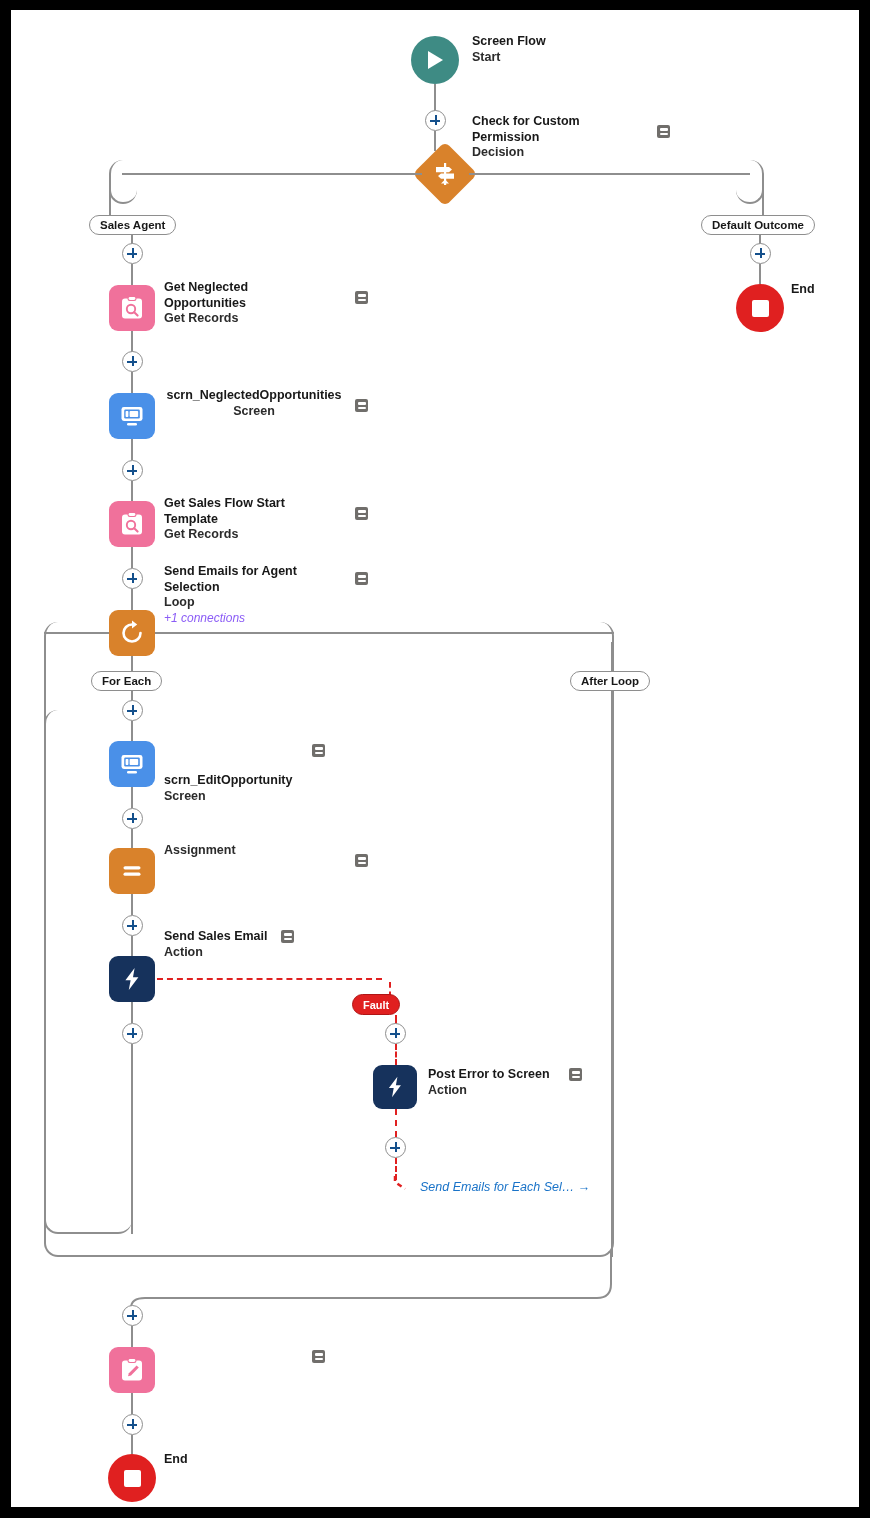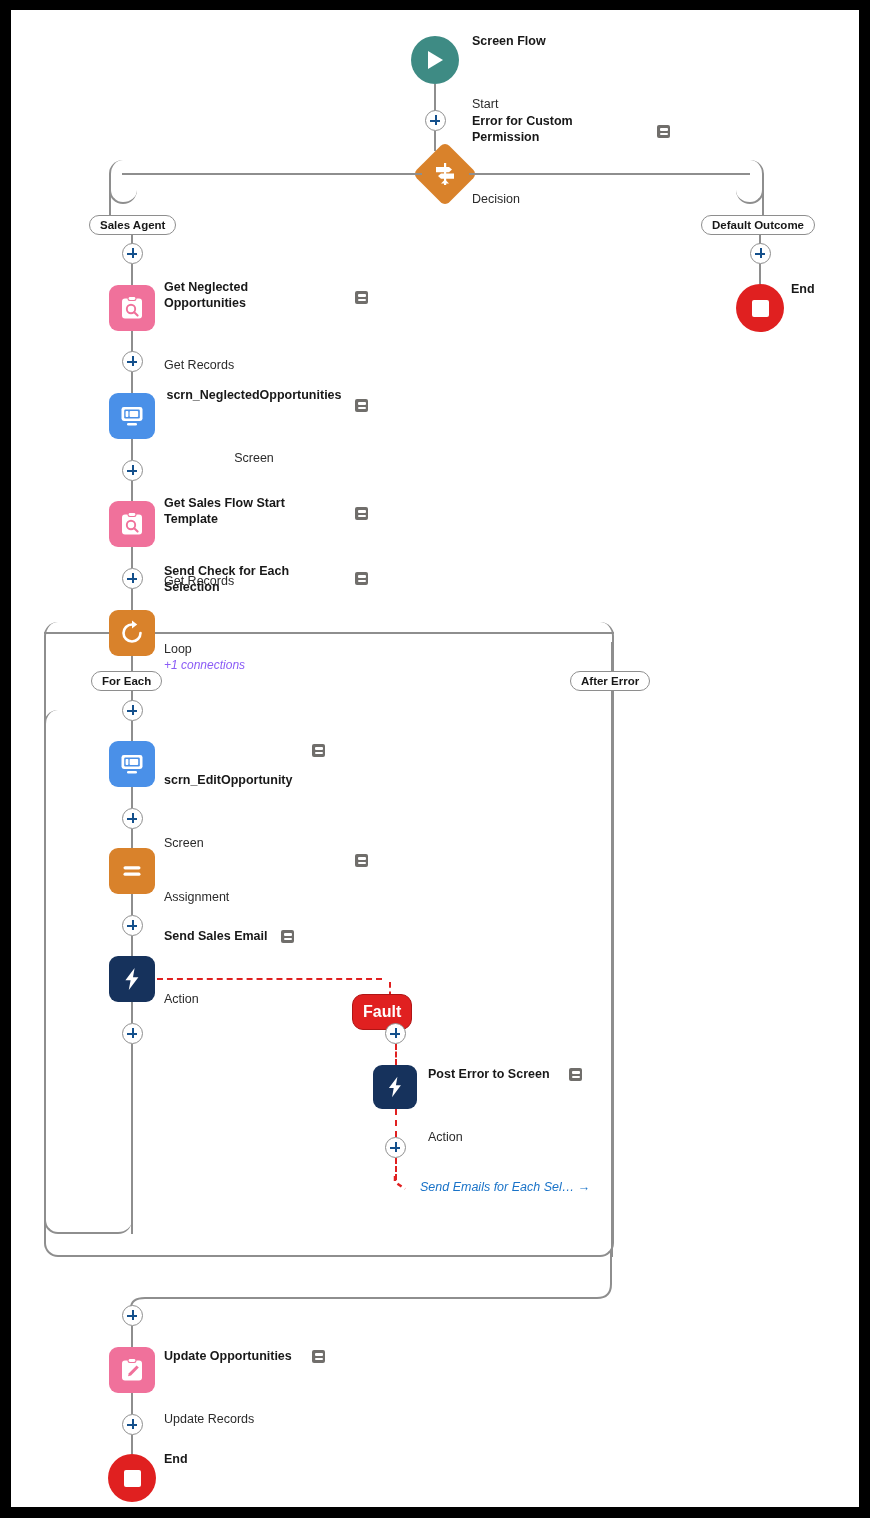--- a/index.html
+++ b/index.html
@@ -26,31 +26,31 @@
   .ico.navy.sm{width:44px;height:44px;}
   .circ{position:absolute;border-radius:50%;display:flex;align-items:center;justify-content:center;}
   .circ.start{width:48px;height:48px;background:#3E8B84;}
   .circ.end{width:48px;height:48px;background:#E02020;}
   .diamond{position:absolute;width:46px;height:46px;background:#D9822B;transform:rotate(45deg);border-radius:6px;}
   .diamond-inner{position:absolute;width:46px;height:46px;display:flex;align-items:center;justify-content:center;}
 
   
   .lbl{position:absolute;font-size:12.5px;color:#181818;line-height:15.5px;}
   .lbl .t{font-weight:bold;display:block;}
-  .lbl .s{font-weight:normal;color:#2b2b2b;display:block;margin-top:47px;}
+  .lbl .s{font-weight:bold;color:#2b2b2b;display:block;}
   .lbl .c{font-style:italic;color:#8b5cf6;display:block;font-size:12px;}
   .endlbl{position:absolute;font-size:12.5px;font-weight:bold;color:#181818;}
 
   
   .det{position:absolute;width:13px;height:13px;background:#706e6b;border-radius:2px;display:flex;flex-direction:column;align-items:center;justify-content:center;gap:2px;}
   .det i{display:block;width:8px;height:2.5px;background:#fff;border-radius:1px;}
 
   
   .pill{position:absolute;height:20px;border:1.5px solid #8e8e8e;border-radius:11px;background:#fff;display:flex;align-items:center;justify-content:center;padding:0 10px;font-size:11.5px;font-weight:bold;color:#181818;box-sizing:border-box;white-space:nowrap;}
-  .pill.fault{background:#E02020;border-color:#b01515;color:#fff;height:36px;border-radius:11px;font-size:16px;}
+  .pill.fault{background:#E02020;border-color:#b01515;color:#fff;height:21px;border-radius:11px;font-size:11px;}
 
   
   .dash-h{position:absolute;height:0;border-top:2.5px dashed #E02020;}
   .dash-v{position:absolute;width:0;border-left:2.5px dashed #E02020;}
   .goto{position:absolute;font-size:12.5px;font-style:italic;color:#1a73c8;white-space:nowrap;}
 </style>
 </head>
 <body>
 
 <div class="frame">
@@ -73,21 +73,21 @@
   <div class="diamond" style="left:411px;top:141px;"></div>
   <div class="diamond-inner" style="left:411px;top:141px;">
     <svg width="26" height="26" viewBox="0 0 26 26">
       <rect x="12" y="2" width="2.2" height="22" fill="#fff"></rect>
       <path d="M4 6 h13 l3 2.6 l-3 2.6 H4 z" fill="#fff"></path>
       <path d="M22 12.5 h-13 l-3 2.6 l3 2.6 h13 z" fill="#fff"></path>
       <path d="M13 18.5 l4 4 h-8 z" fill="#fff"></path>
     </svg>
   </div>
   <div class="lbl" style="left:461px;top:104px;width:130px;">
-    <span class="t">Error for Custom Permission</span>
+    <span class="t">Check for Custom Permission</span>
     <span class="s">Decision</span>
   </div>
   <div class="det" style="left:646px;top:115px;">
         <i></i>
         <i></i>
       </div>
 
   <div class="hline" style="left:111px;top:163px;width:300px;"></div>
   <div class="hline" style="left:458px;top:163px;width:281px;"></div>
   <div class="box-round box-open-top" style="left:98px;top:150px;width:28px;height:44px;border-right:none;border-top:none;"></div>
@@ -176,34 +176,34 @@
   <div class="plus" style="left:111px;top:558px;"></div>
   <div class="vline" style="left:120px;top:579px;height:21px;"></div>
 
   <div class="ico orange" style="left:98px;top:600px;">
     <svg width="26" height="26" viewBox="0 0 26 26">
       <path d="M13 4.5 a8.5 8.5 0 1 0 8.5 8.5" fill="none" stroke="#fff" stroke-width="2.6" stroke-linecap="round"></path>
       <path d="M13 0.6 L13 8.4 L18.2 4.5 Z" fill="#fff"></path>
     </svg>
   </div>
   <div class="lbl" style="left:153px;top:554px;width:140px;">
-    <span class="t">Send Check for Each Selection</span>
+    <span class="t">Send Emails for Agent Selection</span>
     <span class="s">Loop</span>
     <span class="c">+1 connections</span>
   </div>
   <div class="det" style="left:344px;top:562px;">
         <i></i>
         <i></i>
       </div>
 
   <div class="box-round box-open-top" style="left:33px;top:612px;width:570px;height:635px;border-top:none;"></div>
   <div class="hline" style="left:33px;top:622px;width:65px;"></div>
   <div class="hline" style="left:144px;top:622px;width:459px;"></div>
 
-  <div class="pill" style="left:559px;top:661px;">After Error</div>
+  <div class="pill" style="left:559px;top:661px;">After Loop</div>
   <div class="vline" style="left:600px;top:632px;height:30px;"></div>
   <div class="vline" style="left:600px;top:681px;height:566px;"></div>
 
   <div class="vline" style="left:120px;top:646px;height:16px;"></div>
   <div class="pill" style="left:80px;top:661px;">For Each</div>
   <div class="vline" style="left:120px;top:681px;height:10px;"></div>
   <div class="plus" style="left:111px;top:690px;"></div>
   <div class="vline" style="left:120px;top:711px;height:20px;"></div>
 
   <div class="box-round box-open-top" style="left:33px;top:700px;width:88px;height:524px;border-top:none;border-right:none;"></div>
@@ -307,24 +307,20 @@
   <div class="vline" style="left:120px;top:1316px;height:21px;"></div>
 
   <div class="ico pink" style="left:98px;top:1337px;">
     <svg width="26" height="26" viewBox="0 0 26 26">
       <rect x="3" y="3.5" width="20" height="20" rx="3" fill="#fff"></rect>
       <rect x="8.5" y="1" width="9" height="5" rx="2.2" fill="#F0719B"></rect>
       <rect x="9.6" y="2.1" width="6.8" height="2.8" rx="1.4" fill="#fff"></rect>
       <path d="M17.6 8.4 l2.2 2.2 L12 18.4 l-3 0.9 l0.9 -3 z" fill="#F0719B"></path>
     </svg>
   </div>
-  <div class="lbl" style="left:153px;top:1339px;width:180px;">
-    <span class="t">Update Opportunities</span>
-    <span class="s">Update Records</span>
-  </div>
   <div class="det" style="left:301px;top:1340px;">
         <i></i>
         <i></i>
       </div>
 
   <div class="vline" style="left:120px;top:1383px;height:21px;"></div>
   <div class="plus" style="left:111px;top:1404px;"></div>
   <div class="vline" style="left:120px;top:1425px;height:19px;"></div>
 
   <div class="circ end" style="left:97px;top:1444px;">

